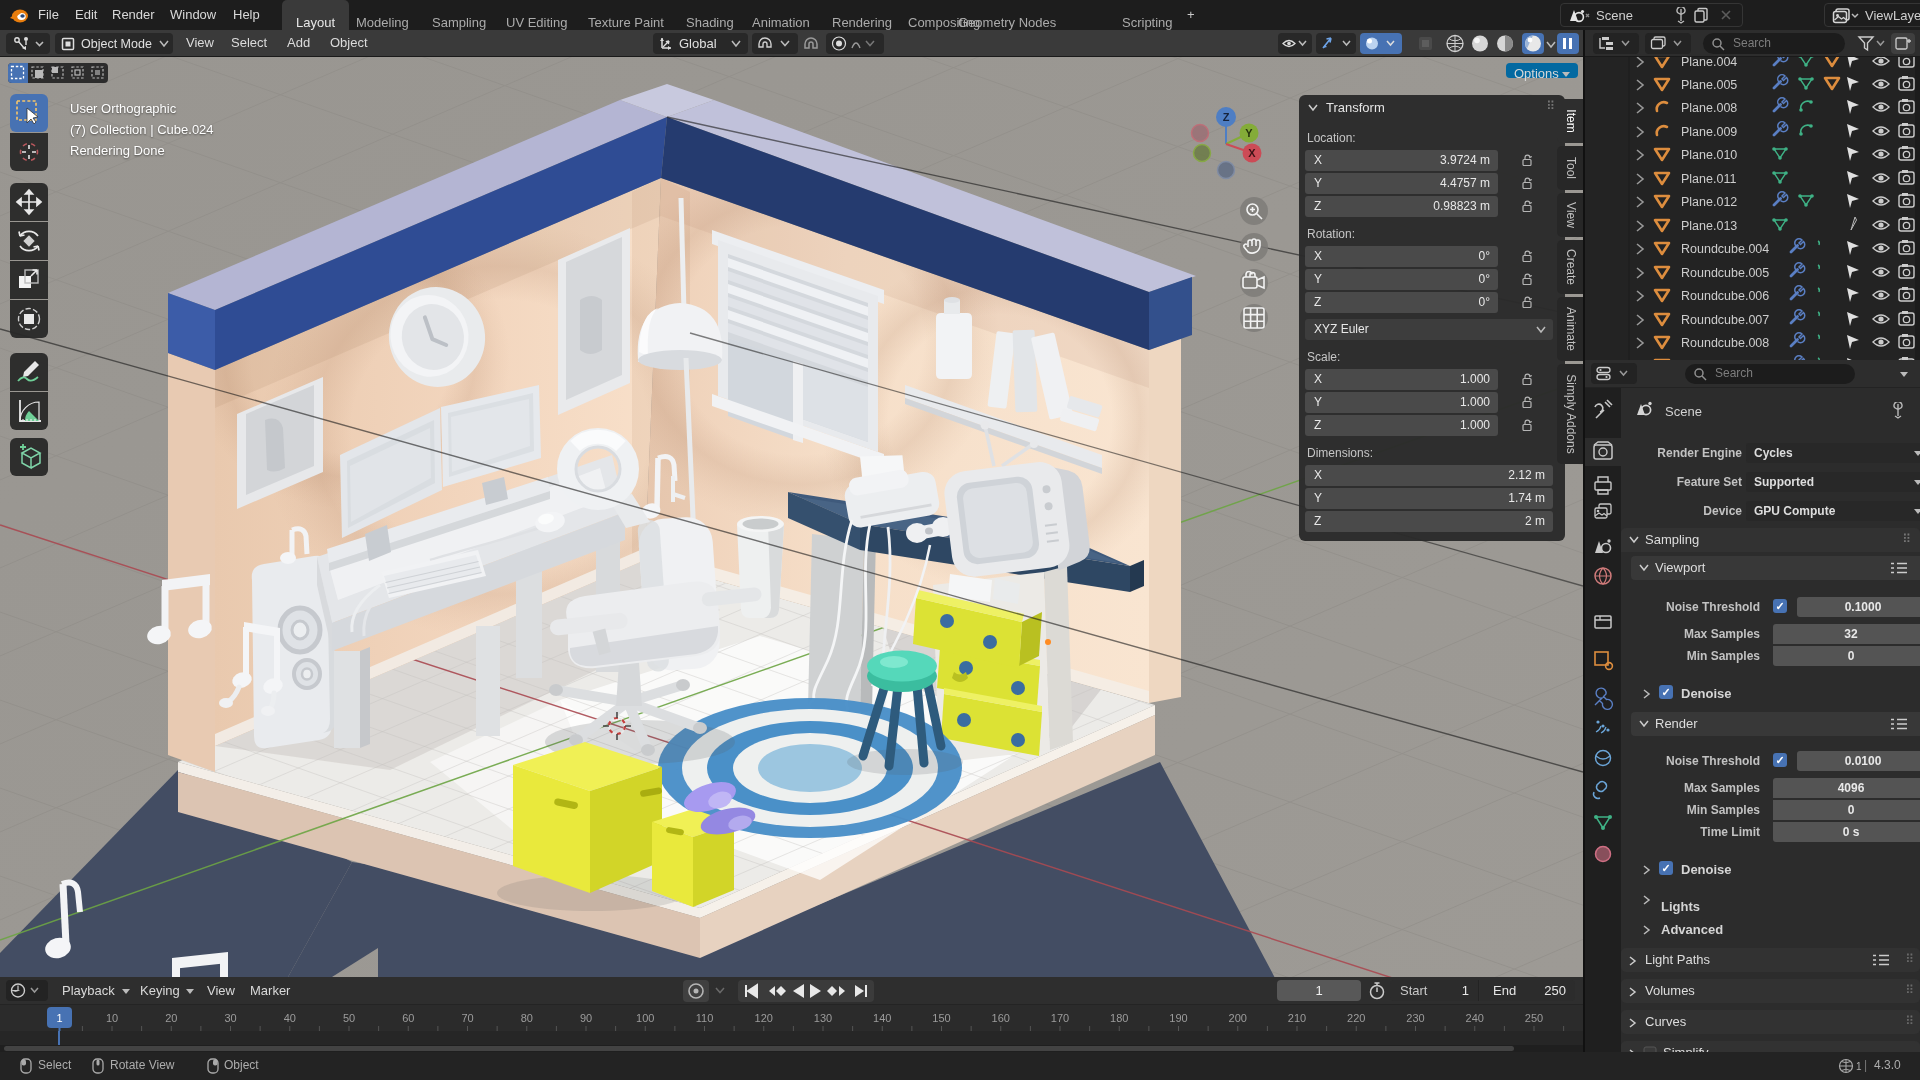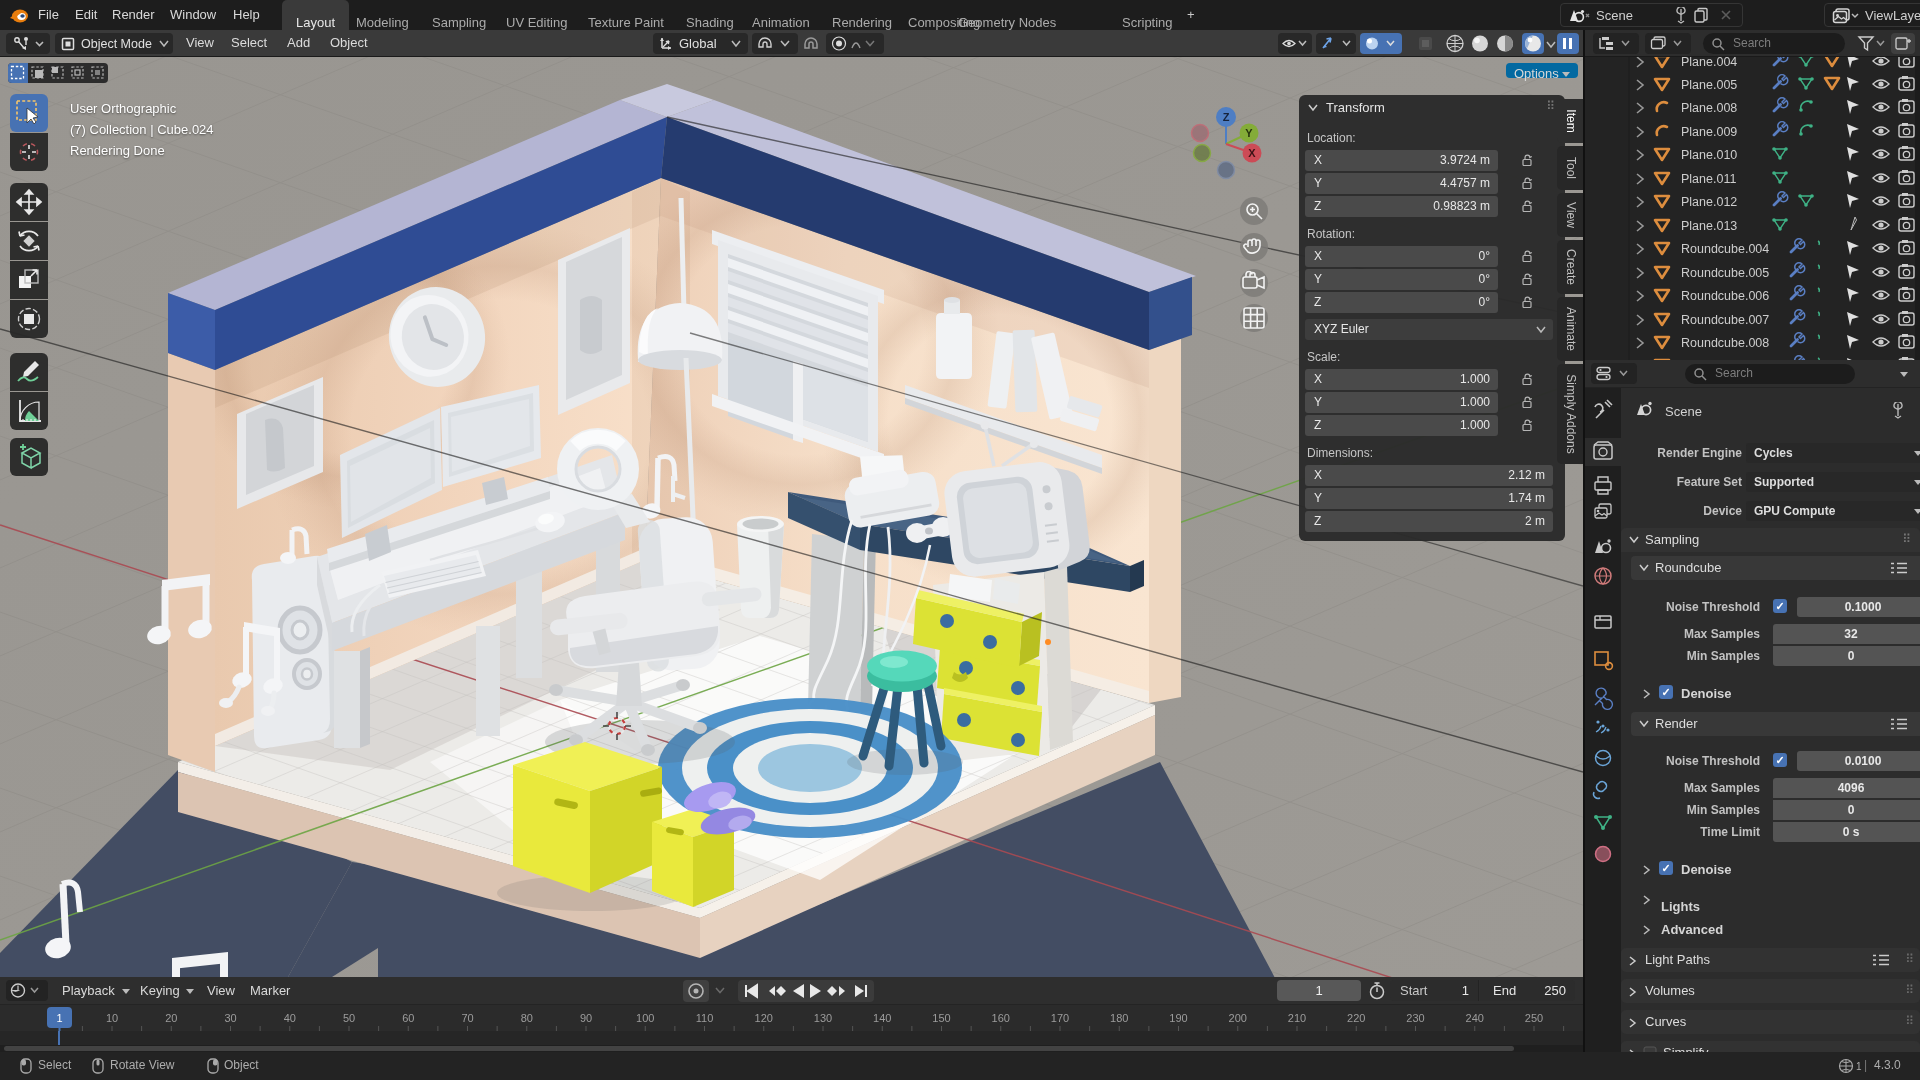--- a/index.html
+++ b/index.html
@@ -1398,21 +1398,21 @@
       <svg class="abs" style="left:8px;top:8px" width="10" height="8" viewBox="0 0 10 8">
           <path d="M1,1 L5,6 L9,1" fill="none" stroke="#ccc" stroke-width="1.5"></path>
         </svg>
       <span class="abs" style="left:24px;top:4px;font-size:13px">Sampling</span>
       <span class="abs" style="right:8px;top:4px;color:#777;letter-spacing:1px">⠿</span>
     </div>
     <div class="phead" style="top:196px;background:#383838;left:46px;width:289px;border-radius:4px 0 0 4px">
       <svg class="abs" style="left:8px;top:8px" width="10" height="8" viewBox="0 0 10 8">
           <path d="M1,1 L5,6 L9,1" fill="none" stroke="#ccc" stroke-width="1.5"></path>
         </svg>
-      <span class="abs" style="left:24px;top:4px;font-size:13px">Roundcube</span>
+      <span class="abs" style="left:24px;top:4px;font-size:13px">Viewport</span>
       <svg class="abs" style="right:12px;top:5px" width="18" height="14" viewBox="0 0 18 14">
         <g stroke="#ccc" stroke-width="1.5">
             <path d="M1,2.5 h3 M7,2.5 h10 M1,7 h3 M7,7 h10 M1,11.5 h3 M7,11.5 h10"></path>
           </g>
       </svg>
     </div>
     <div class="prow" style="top:236px">
         <span class="plabel" style="right:160px">Noise Threshold</span>
         <div class="chk" style="left:152px;top:3px">✓</div>
         <div class="pfield" style="left:176px;width:132px">0.1000</div>

